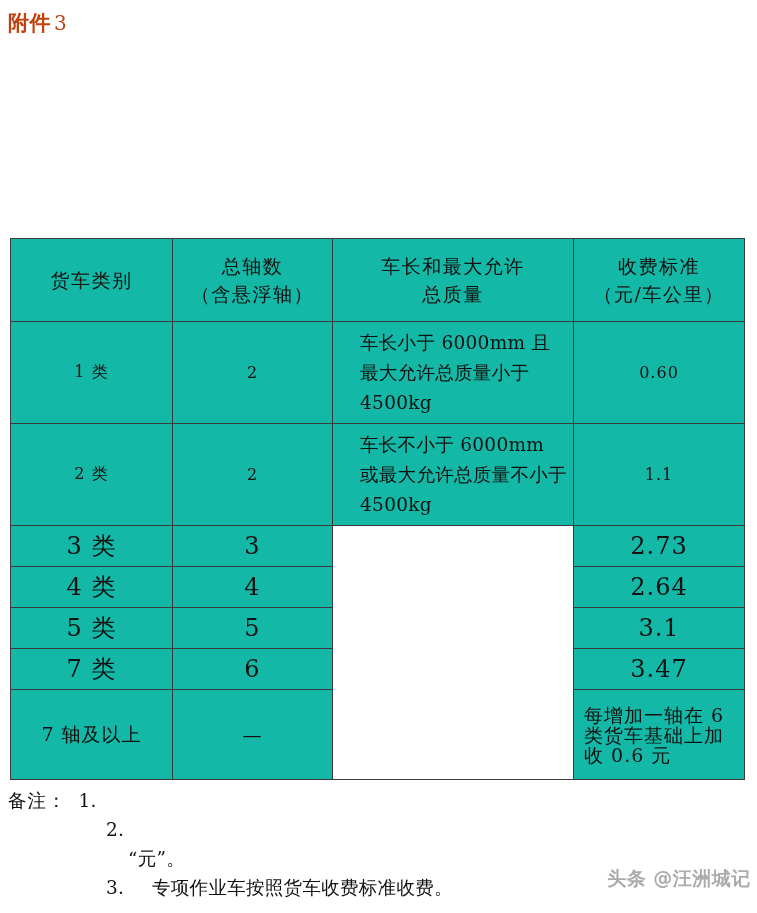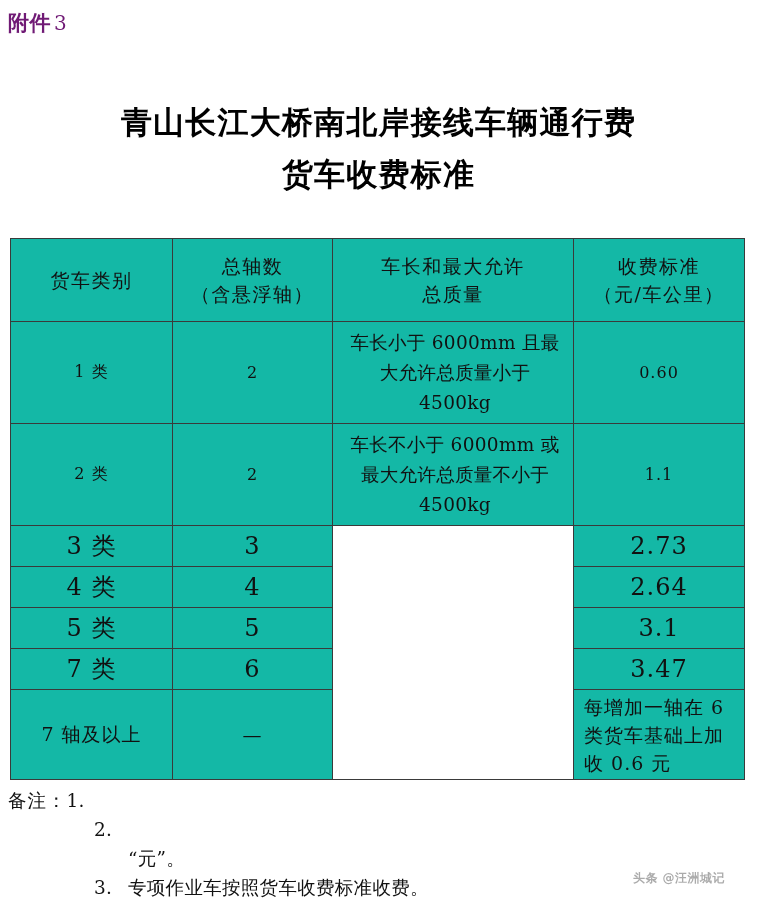--- a/index.html
+++ b/index.html
@@ -26,21 +26,21 @@
 
   
   .attachment-label {
     position: absolute;
     left: 8px;
     top: 9px;
     font-family: "DejaVu Sans", "Liberation Sans", sans-serif;
     font-weight: 700;
     font-size: 21px;
     letter-spacing: 0.5px;
-    color: #701a75;
+    color: #c2410c;
     white-space: nowrap;
   }
   .attachment-label .num {
     font-family: "DejaVu Serif", "Liberation Serif", serif;
     font-weight: 400;
     font-size: 20px;
     padding-left: 3px;
   }
 
   
@@ -92,38 +92,38 @@
     letter-spacing: 1.5px;
   }
   .fee-table tr.tall-row td {
     height: 101px;
     font-size: 16px;
     letter-spacing: 1px;
   }
   .fee-table tr.tall-row td.desc {
     font-size: 18.5px;
     line-height: 30px;
-    text-align: center;
-    padding-left: 10px;
+    text-align: left;
+    padding-left: 27px;
     letter-spacing: 0.3px;
   }
   .fee-table tr.short-row td {
     height: 40px;
     font-size: 24px;
     letter-spacing: 1px;
   }
   .fee-table tr.last-row td {
     height: 89px;
     font-size: 19px;
     letter-spacing: 1px;
   }
   .fee-table td.note-cell {
     text-align: left;
     font-size: 18px;
-    line-height: 28px;
+    line-height: 20px;
     letter-spacing: 0.8px;
     padding-left: 10px;
     padding-right: 8px;
   }
   .fee-table td.blank-merged {
     background: #ffffff;
   }
   .hdr-line { display: block; }
 
   
@@ -134,20 +134,21 @@
     width: 745px;
     font-family: "DejaVu Serif", "Liberation Serif", serif;
     font-size: 18.5px;
     line-height: 29px;
     color: #121212;
     letter-spacing: 0.2px;
   }
   .remark-row {
     display: flex;
     align-items: flex-end;
+    gap: 12px;
   }
   .remark-label {
     flex: 0 0 auto;
     white-space: nowrap;
     letter-spacing: 1px;
   }
   .remark-num {
     flex: 0 0 auto;
     width: 34px;
     white-space: nowrap;
@@ -167,42 +168,38 @@
 
   
   .watermark {
     position: absolute;
     left: 604px;
     top: 858px;
     width: 150px;
     height: 40px;
     font-family: "DejaVu Sans", "Liberation Sans", sans-serif;
     font-weight: 700;
-    font-size: 12px;
+    font-size: 19px;
     line-height: 40px;
     letter-spacing: 0.5px;
     color: rgba(55, 55, 55, 0.42);
     white-space: nowrap;
     text-align: center;
     pointer-events: none;
   }
 </style>
 </head>
 <body>
 
 <div id="page">
 
   <div class="attachment-label">
     <span>附件</span><span class="num">3</span>
   </div>
 
-  <div class="doc-title">
-    <div class="line">青山长江大桥南北岸接线车辆通行费</div>
-    <div class="line">货车收费标准</div>
-  </div>
 
   <table class="fee-table">
     <colgroup>
       <col class="c1">
         <col class="c2">
         <col class="c3">
         <col class="c4">
     </colgroup>
     <tbody>
       <tr class="header-row">

